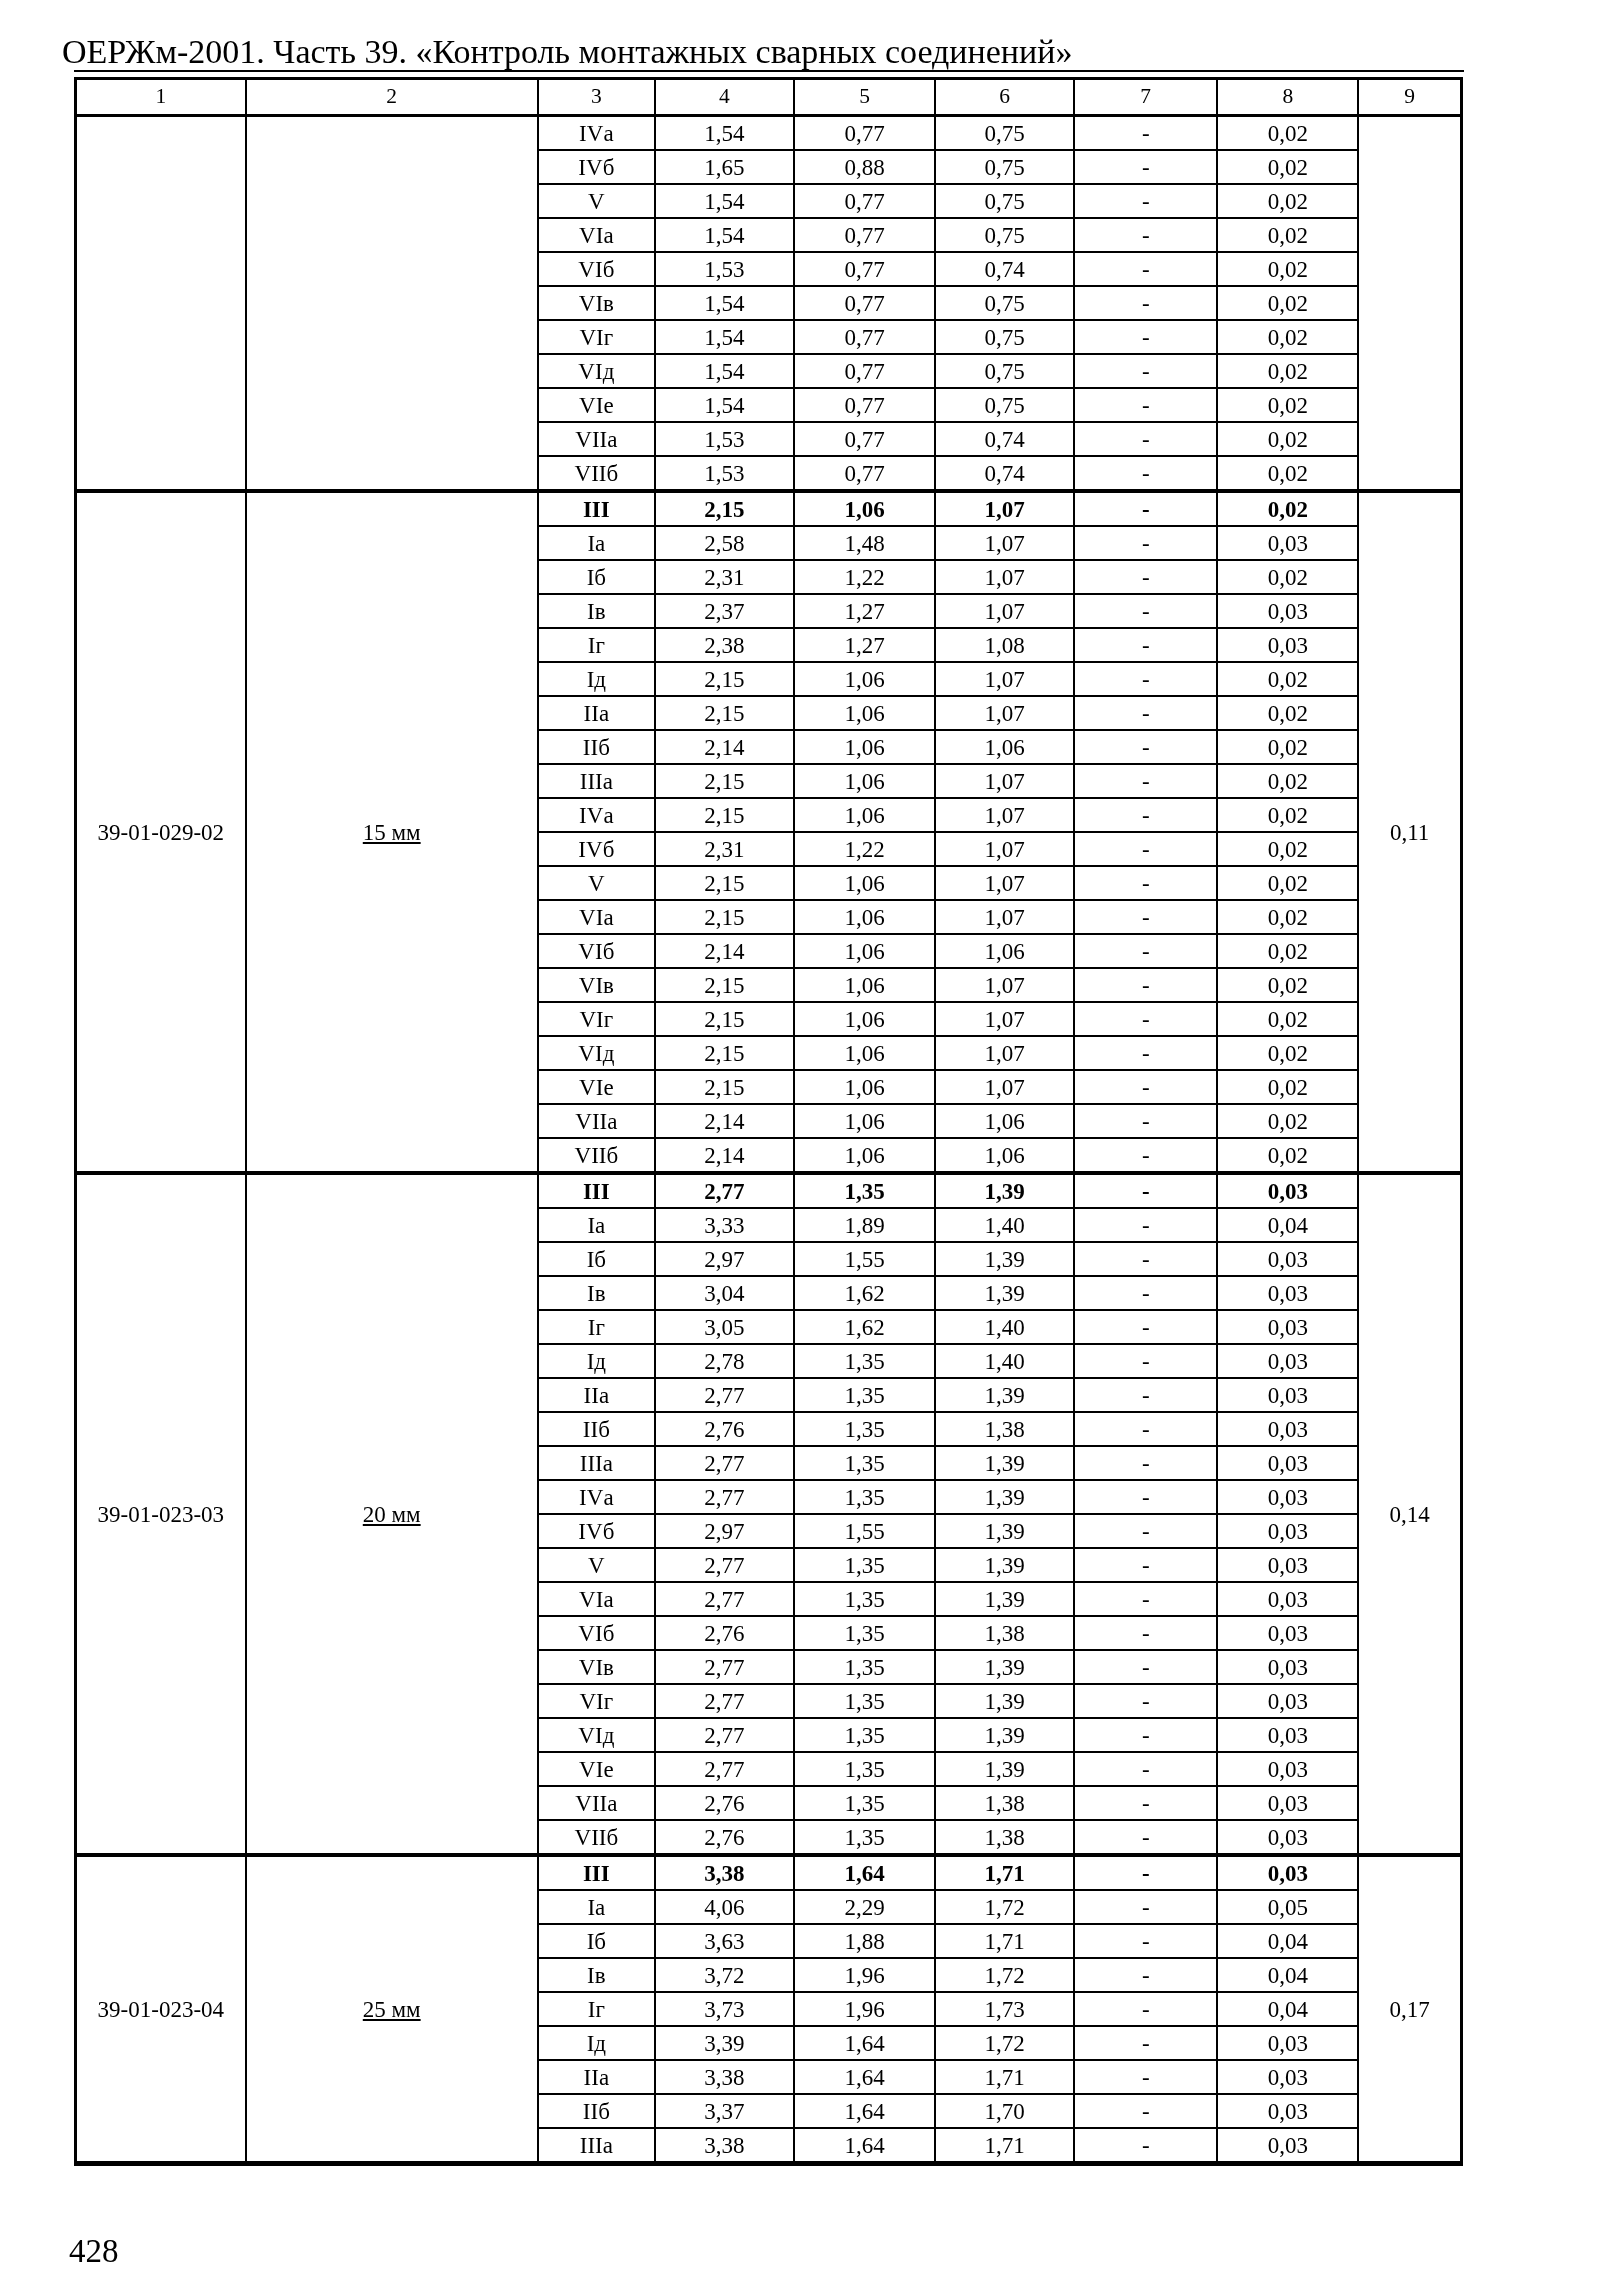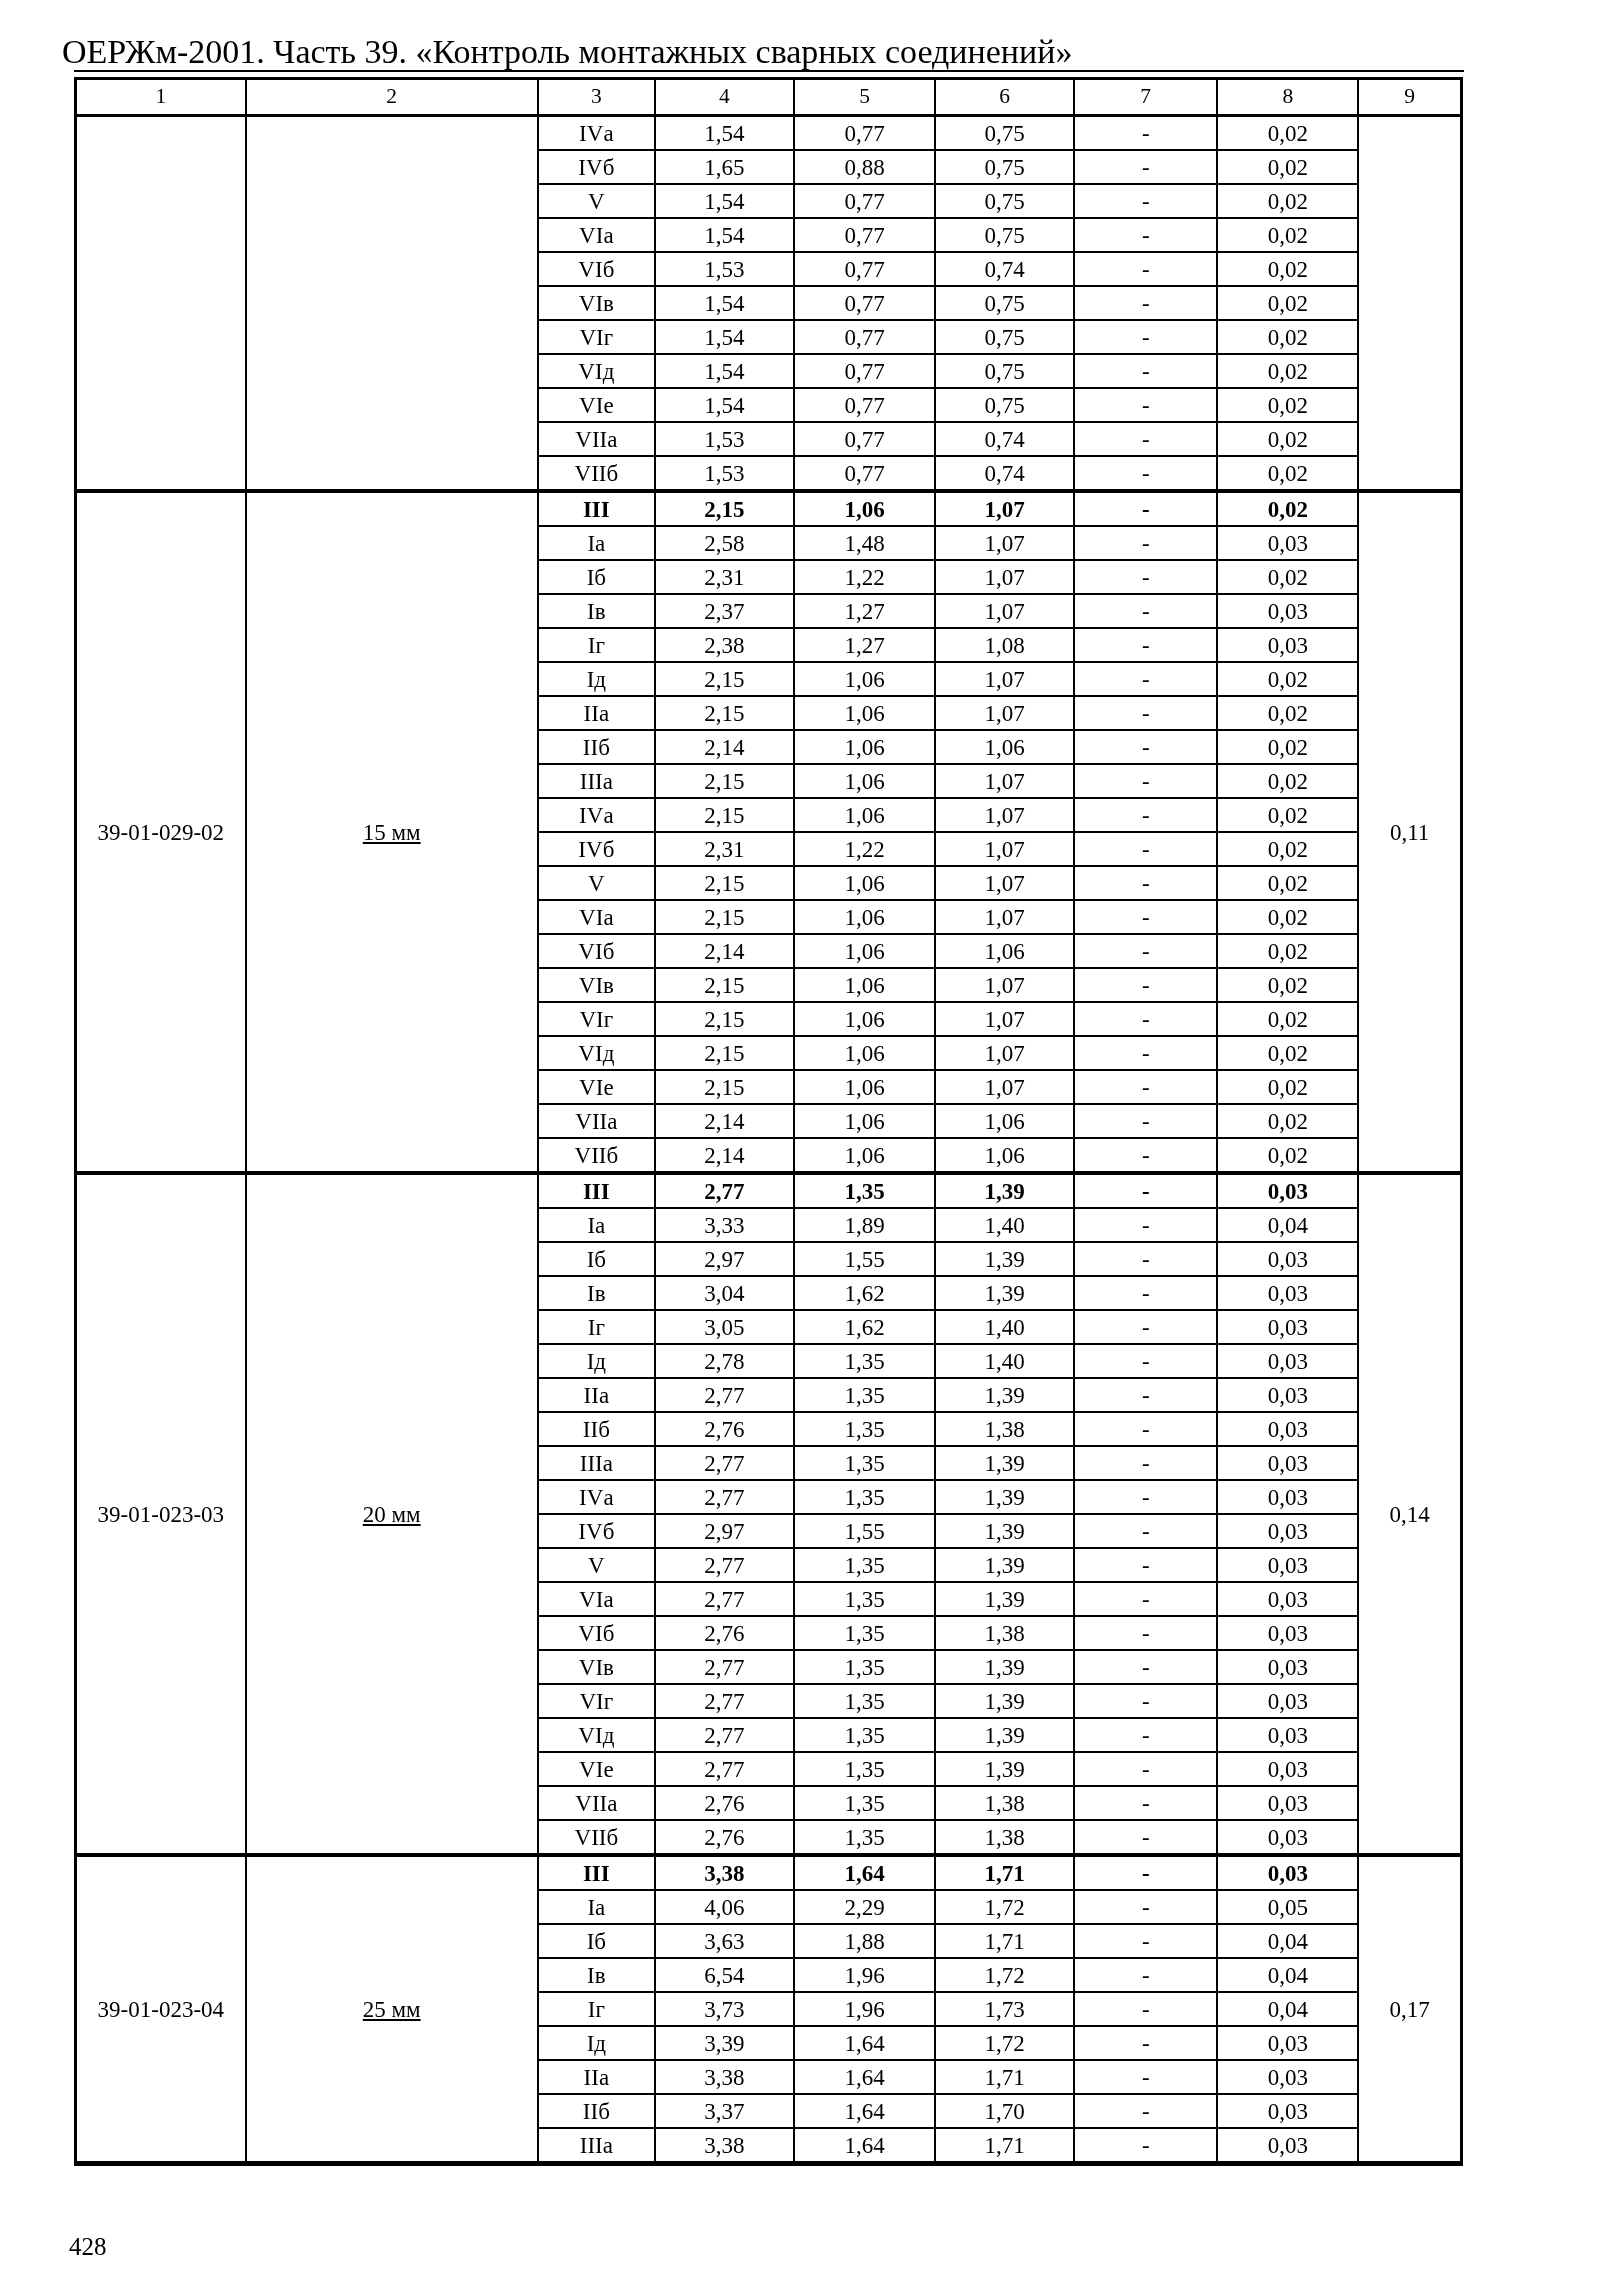--- a/index.html
+++ b/index.html
@@ -74,21 +74,21 @@
     margin-top: 8px;
   }
   tr.sec-start > td.category-cell,
   tr.sec-start > td.value-cell {
     font-weight: bold;
   }
   .page-number {
     position: absolute;
     left: 69px;
     top: 2233px;
-    font-size: 25px;
+    font-size: 33px;
   }
 </style>
 </head>
 <body>
 
 <div class="doc-title">ОЕРЖм-2001. Часть 39. «Контроль монтажных сварных соединений»</div>
 
 <div class="top-thin-rule"></div>
 
 <table class="norm-table">
@@ -556,21 +556,21 @@
       <tr>
         <td class="category-cell">Iб</td>
         <td class="value-cell">3,63</td>
         <td class="value-cell">1,88</td>
         <td class="value-cell">1,71</td>
         <td class="value-cell">-</td>
         <td class="value-cell">0,04</td>
       </tr>
       <tr>
         <td class="category-cell">Iв</td>
-        <td class="value-cell">6,54</td>
+        <td class="value-cell">3,72</td>
         <td class="value-cell">1,96</td>
         <td class="value-cell">1,72</td>
         <td class="value-cell">-</td>
         <td class="value-cell">0,04</td>
       </tr>
       <tr>
         <td class="category-cell">Iг</td>
         <td class="value-cell">3,73</td>
         <td class="value-cell">1,96</td>
         <td class="value-cell">1,73</td>

